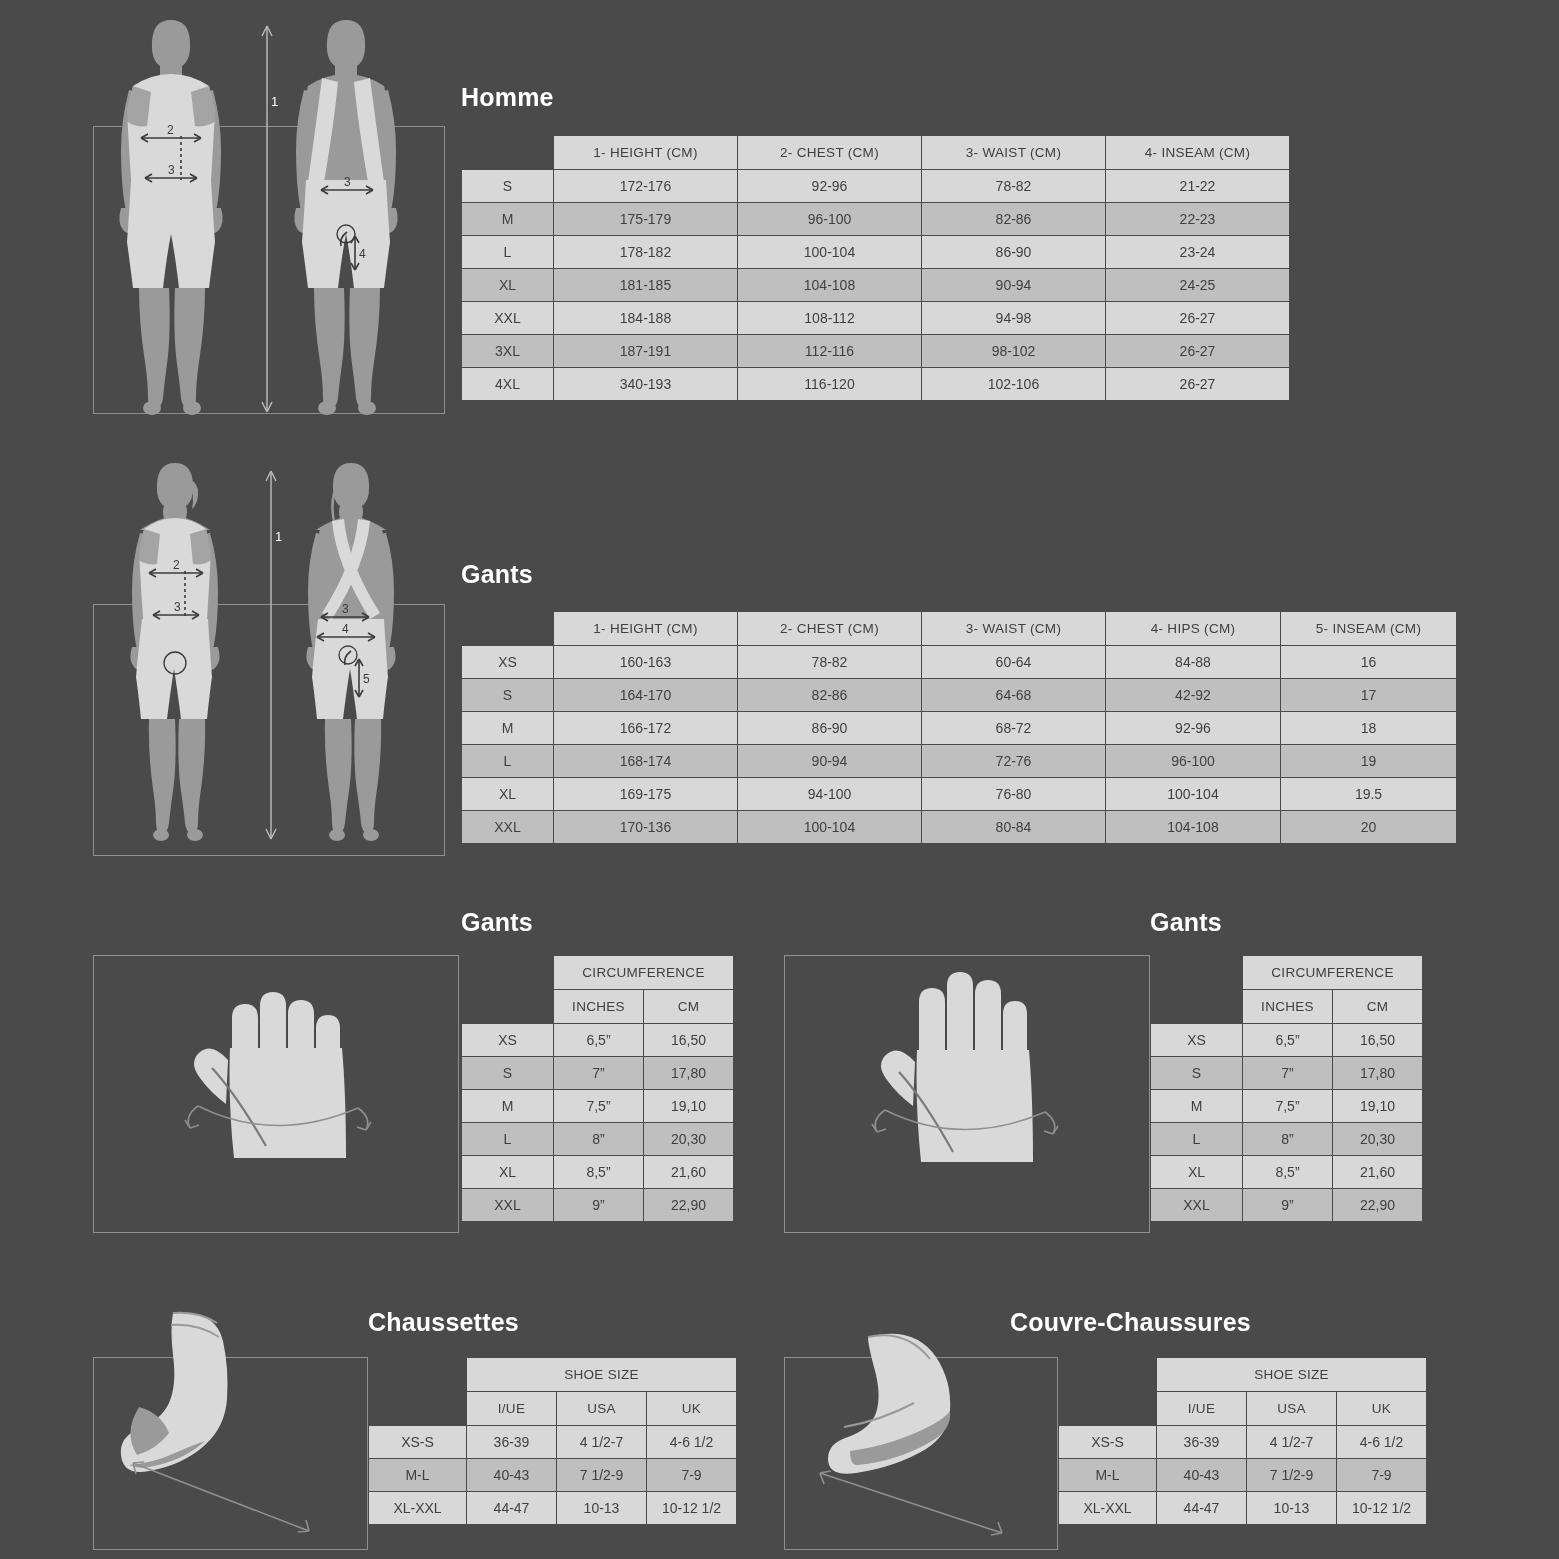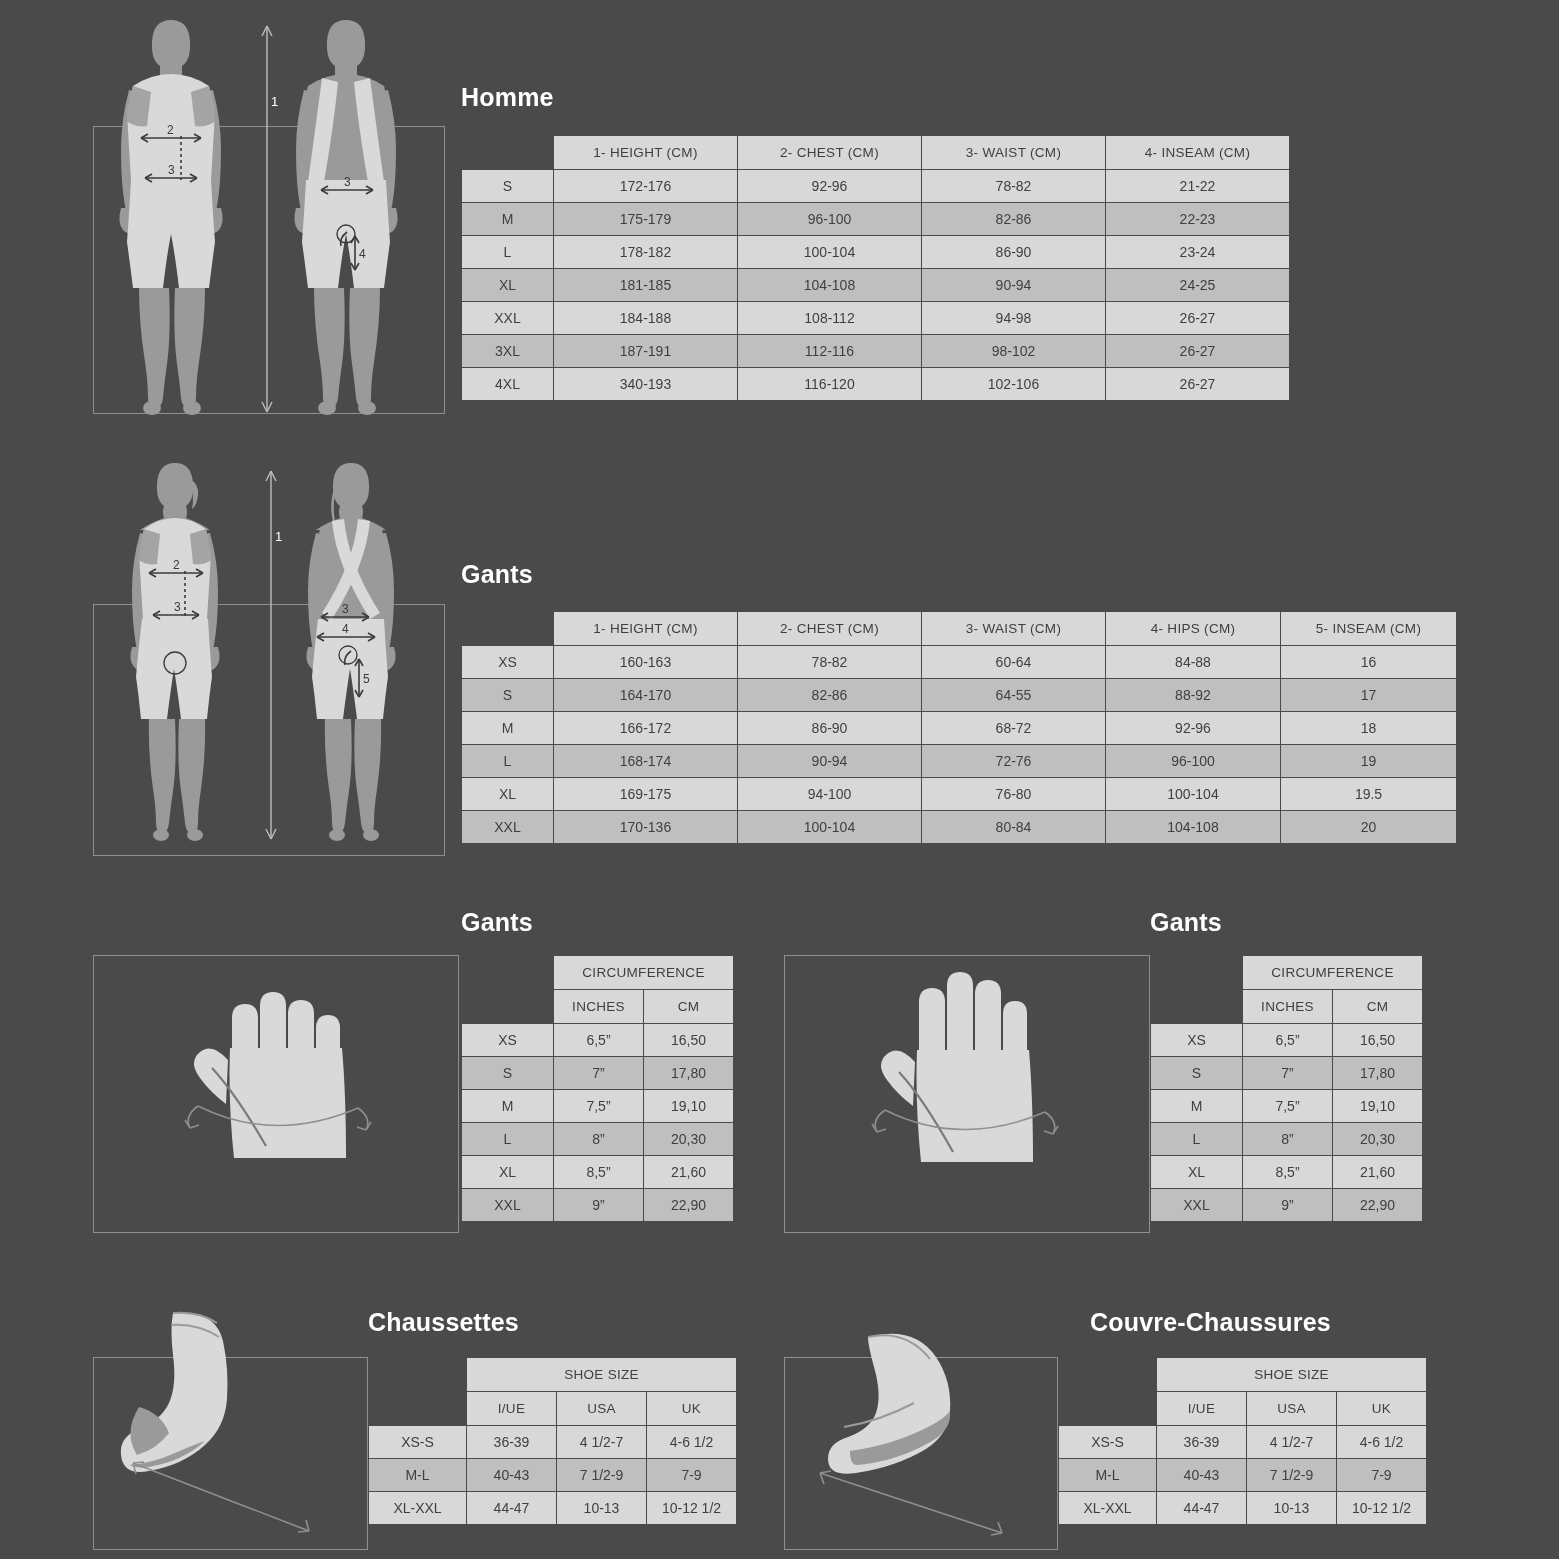--- a/index.html
+++ b/index.html
@@ -345,22 +345,22 @@
             <td class="sz">160-163</td>
             <td class="sz">78-82</td>
             <td class="sz">60-64</td>
             <td class="sz">84-88</td>
             <td class="sz">16</td>
           </tr>
         <tr class="alt">
             <td class="sz">S</td>
             <td class="sz">164-170</td>
             <td class="sz">82-86</td>
-            <td class="sz">64-55</td>
-            <td class="sz">88-92</td>
+            <td class="sz">64-68</td>
+            <td class="sz">42-92</td>
             <td class="sz">17</td>
           </tr>
         <tr class="lite">
             <td class="sz">M</td>
             <td class="sz">166-172</td>
             <td class="sz">86-90</td>
             <td class="sz">68-72</td>
             <td class="sz">92-96</td>
             <td class="sz">18</td>
           </tr>
@@ -599,21 +599,21 @@
         <tr class="lite">
             <td class="sz">XL-XXL</td>
             <td class="sz">44-47</td>
             <td class="sz">10-13</td>
             <td class="sz">10-12 1/2</td>
           </tr>
       </tbody>
     </table>
   </div>
 
-  <div class="abs sect-title" style="left:1090px; top:1308px;">Couvre-Chaussures</div>
+  <div class="abs sect-title" style="left:1010px; top:1308px;">Couvre-Chaussures</div>
 
   <div class="abs fig-box" style="left:784px; top:1357px; width:274px; height:193px;"></div>
 
   <div class="abs" style="left:784px; top:1295px; width:274px; height:255px;">
     <svg width="274" height="255" viewBox="0 0 274 255">
       <path class="sock-fill" d="M84 42 q46 -12 68 20 q16 24 14 54 q-2 24 -24 38 q-30 18 -70 24 q-28 4 -28 -14 q0 -16 20 -22 q22 -8 28 -24 q6 -18 -2 -46 q-6 -22 -6 -30 z"></path>
       <path class="sock-dark" d="M66 156 q44 -6 82 -26 q14 -8 18 -14 q2 18 -18 30 q-34 20 -74 24 q-8 1 -8 -14 z"></path>
       <path d="M84 42 q38 -8 62 22" fill="none" stroke="#9a9a9a" stroke-width="2"></path>
       <path d="M60 132 q36 -6 70 -24" fill="none" stroke="#9a9a9a" stroke-width="2"></path>
       <path class="meas" d="M36 178 L218 238"></path>

